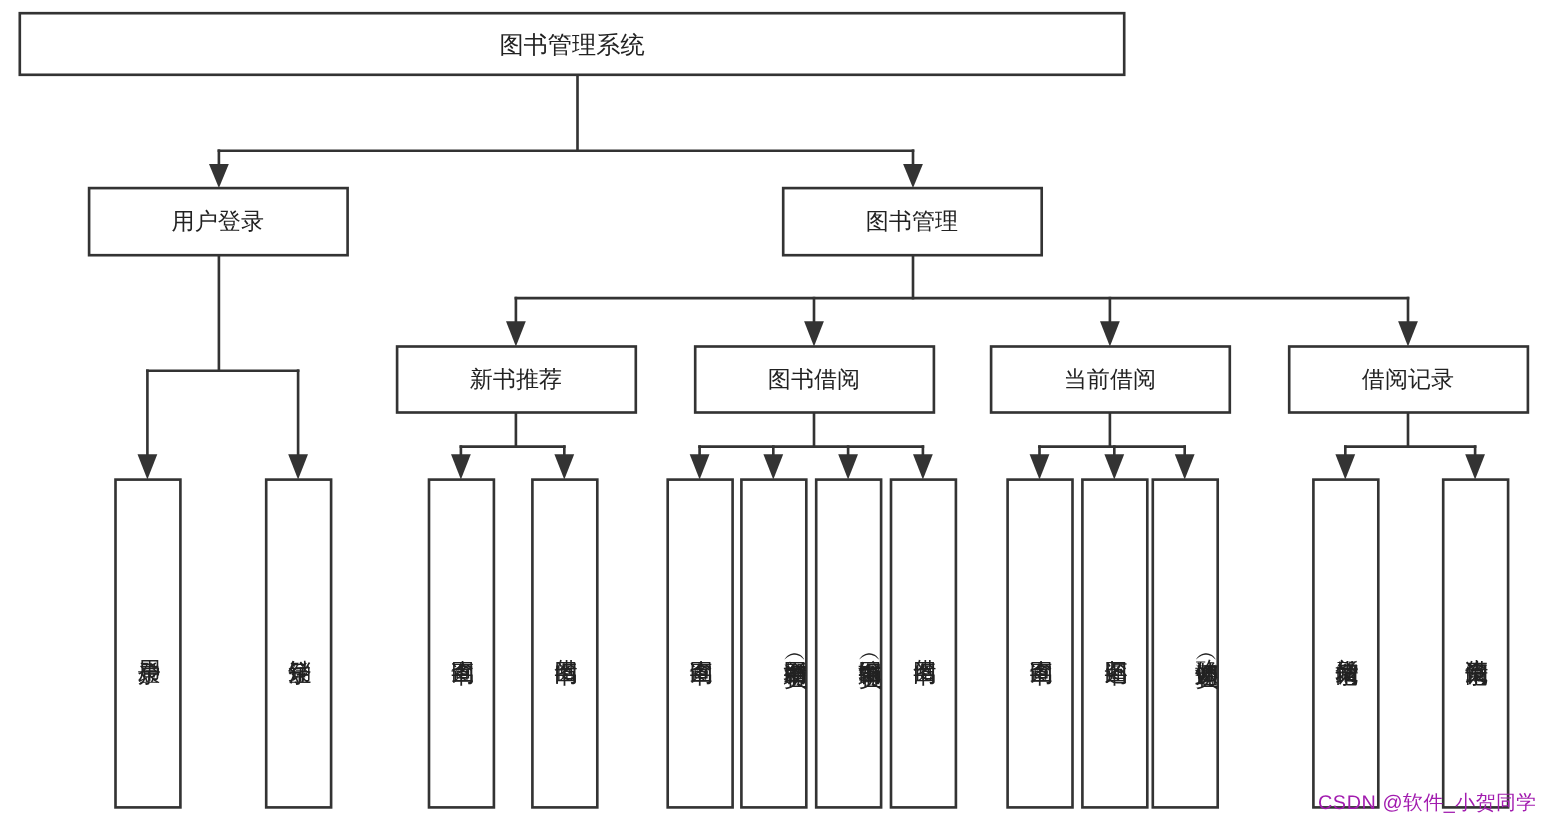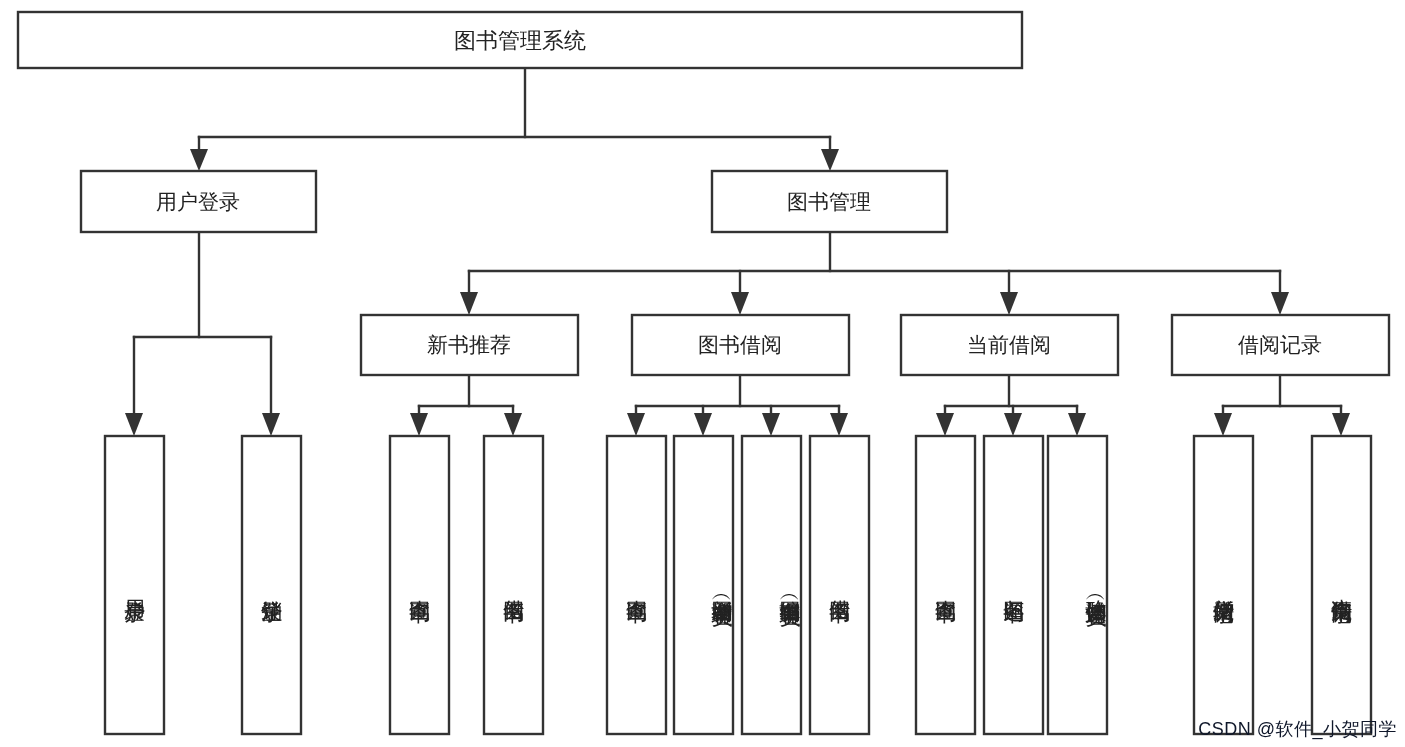--- a/index.html
+++ b/index.html
@@ -69,21 +69,21 @@
   }
   .leaf-label.centered {
     align-items: center;
   }
   .watermark {
     position: absolute;
     right: 8px;
     bottom: 6px;
     font-family: "Liberation Sans", "DejaVu Sans", sans-serif;
     font-size: 18px;
-    color: #0f172a;
+    color: #a21caf;
     letter-spacing: 0.5px;
     white-space: nowrap;
     user-select: none;
   }
 </style>
 </head>
 <body>
 
 <div id="diagram-root">
 

